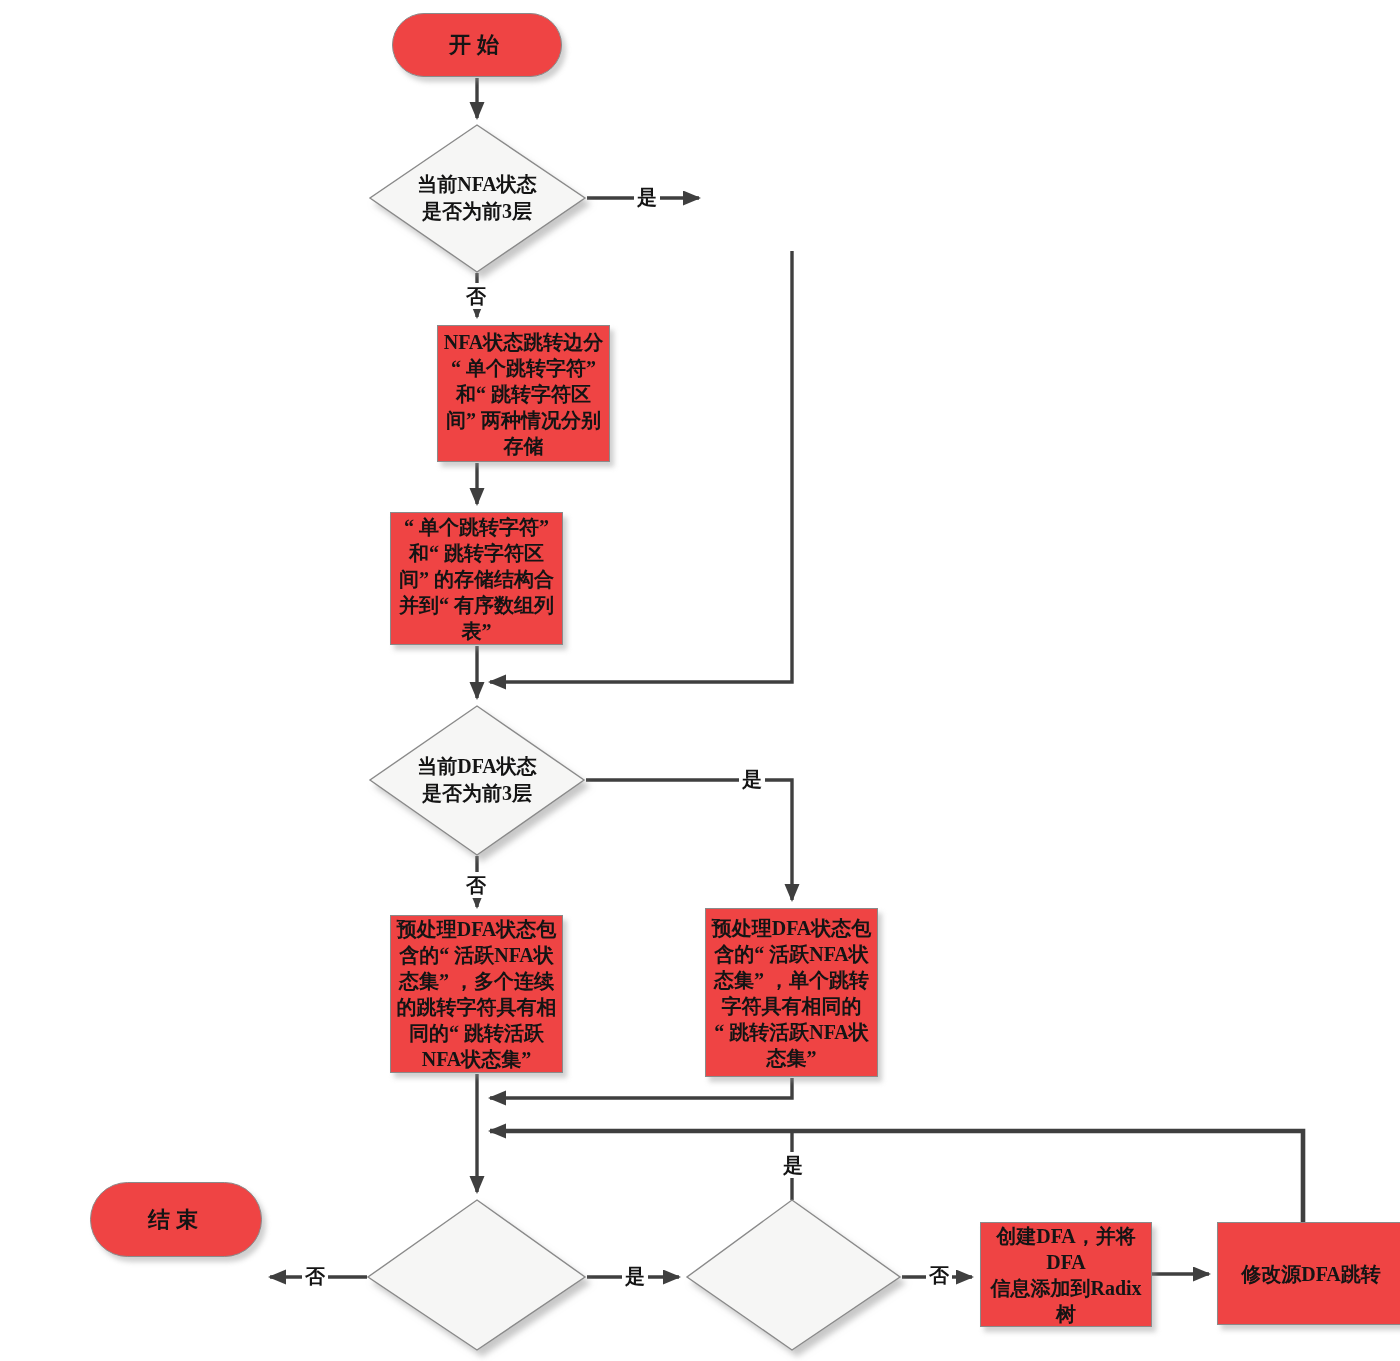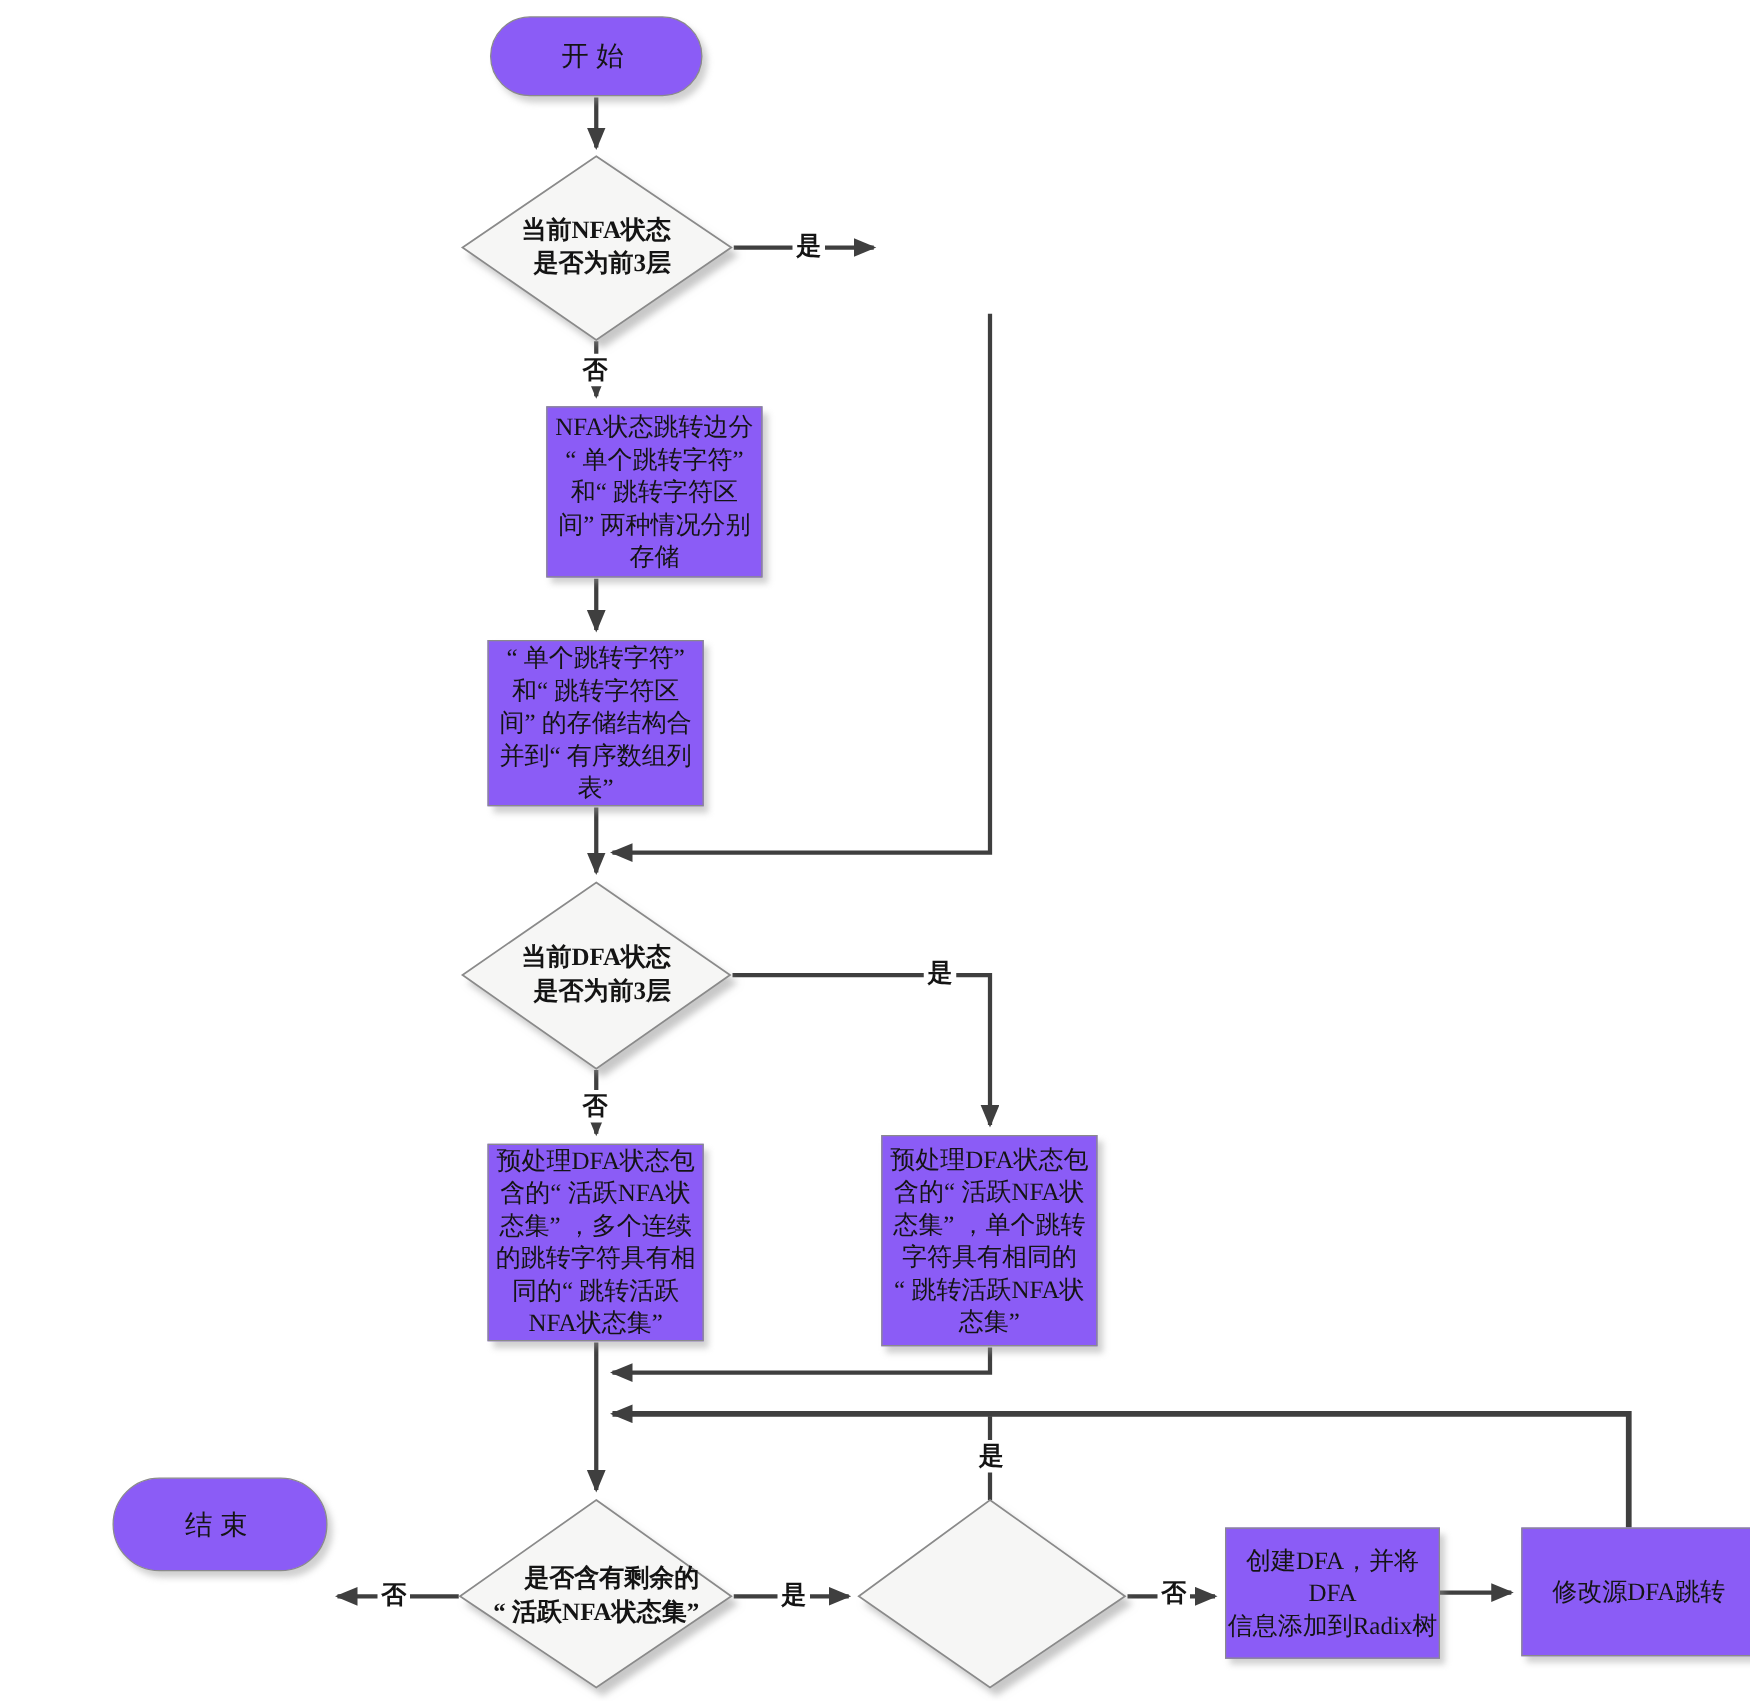--- a/index.html
+++ b/index.html
@@ -33,34 +33,34 @@
     stroke-width: 1.4;
   }
   .node {
     position: absolute;
     box-sizing: border-box;
     display: flex;
     align-items: center;
     justify-content: center;
     text-align: center;
     white-space: pre-line;
-    background: #8b5cf6;
+    background: #ef4444;
     border: 1.4px solid #8a8a8a;
     box-shadow: 4px 5px 5px rgba(150,150,150,0.45);
     font-size: 20px;
     line-height: 26px;
-    font-weight: 400;
+    font-weight: 700;
   }
   .terminator { border-radius: 40px; font-size: 22px; letter-spacing: 6px; }
   .dtext {
     position: absolute;
     display: flex;
     align-items: center;
     justify-content: center;
-    text-align: right;
+    text-align: center;
     white-space: pre-line;
     font-size: 20px;
     line-height: 27px;
     font-weight: 600;
     pointer-events: none;
   }
   .elabel {
     position: absolute;
     background: #ffffff;
     padding: 0 3px;
@@ -142,22 +142,20 @@
   <div class="node" style="left:1217px; top:1222px; width:188px; height:103px;">修改源DFA跳转</div>
 
   <div class="node terminator" style="left:90px; top:1182px; width:172px; height:75px;">结束</div>
 
   <div class="dtext" style="left:377px; top:160px; width:200px; height:76px;">当前NFA状态
 是否为前3层</div>
 
   <div class="dtext" style="left:377px; top:742px; width:200px; height:76px;">当前DFA状态
 是否为前3层</div>
 
-  <div class="dtext" style="left:364px; top:1239px; width:226px; height:76px;">是否含有剩余的
-“ 活跃NFA状态集”</div>
 
 
   <div class="elabel" style="left:634px; top:184px;">是</div>
 
   <div class="elabel" style="left:463px; top:283px;">否</div>
 
   <div class="elabel" style="left:739px; top:766px;">是</div>
 
   <div class="elabel" style="left:463px; top:872px;">否</div>
 

